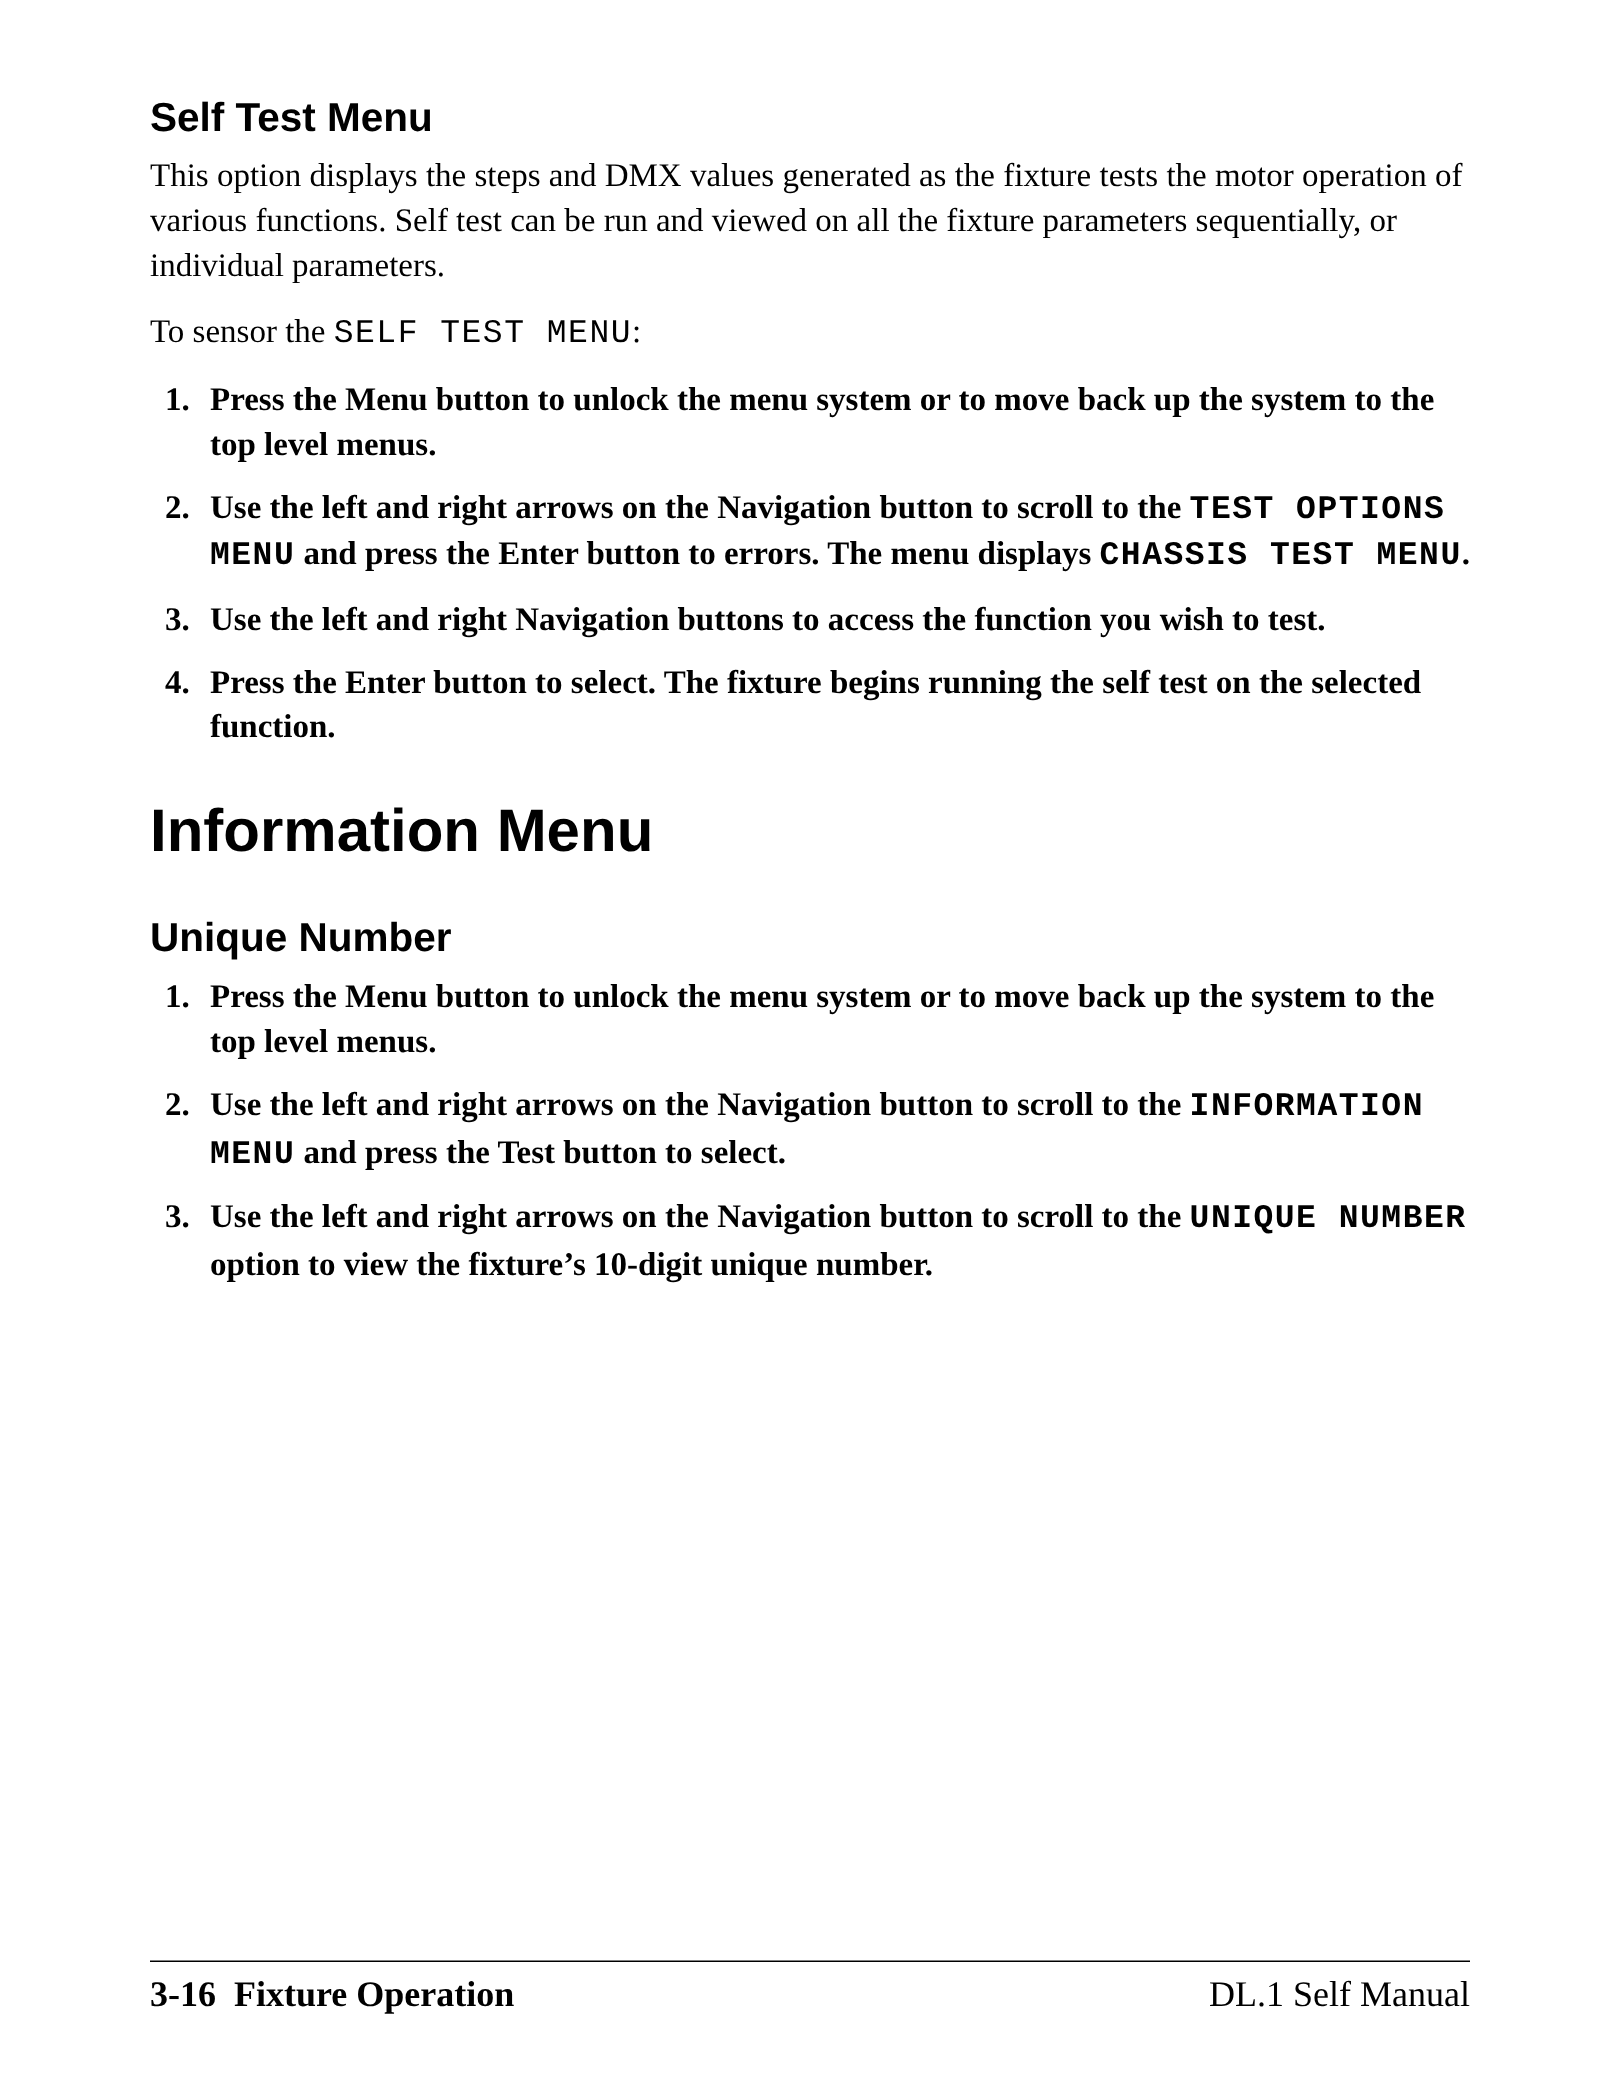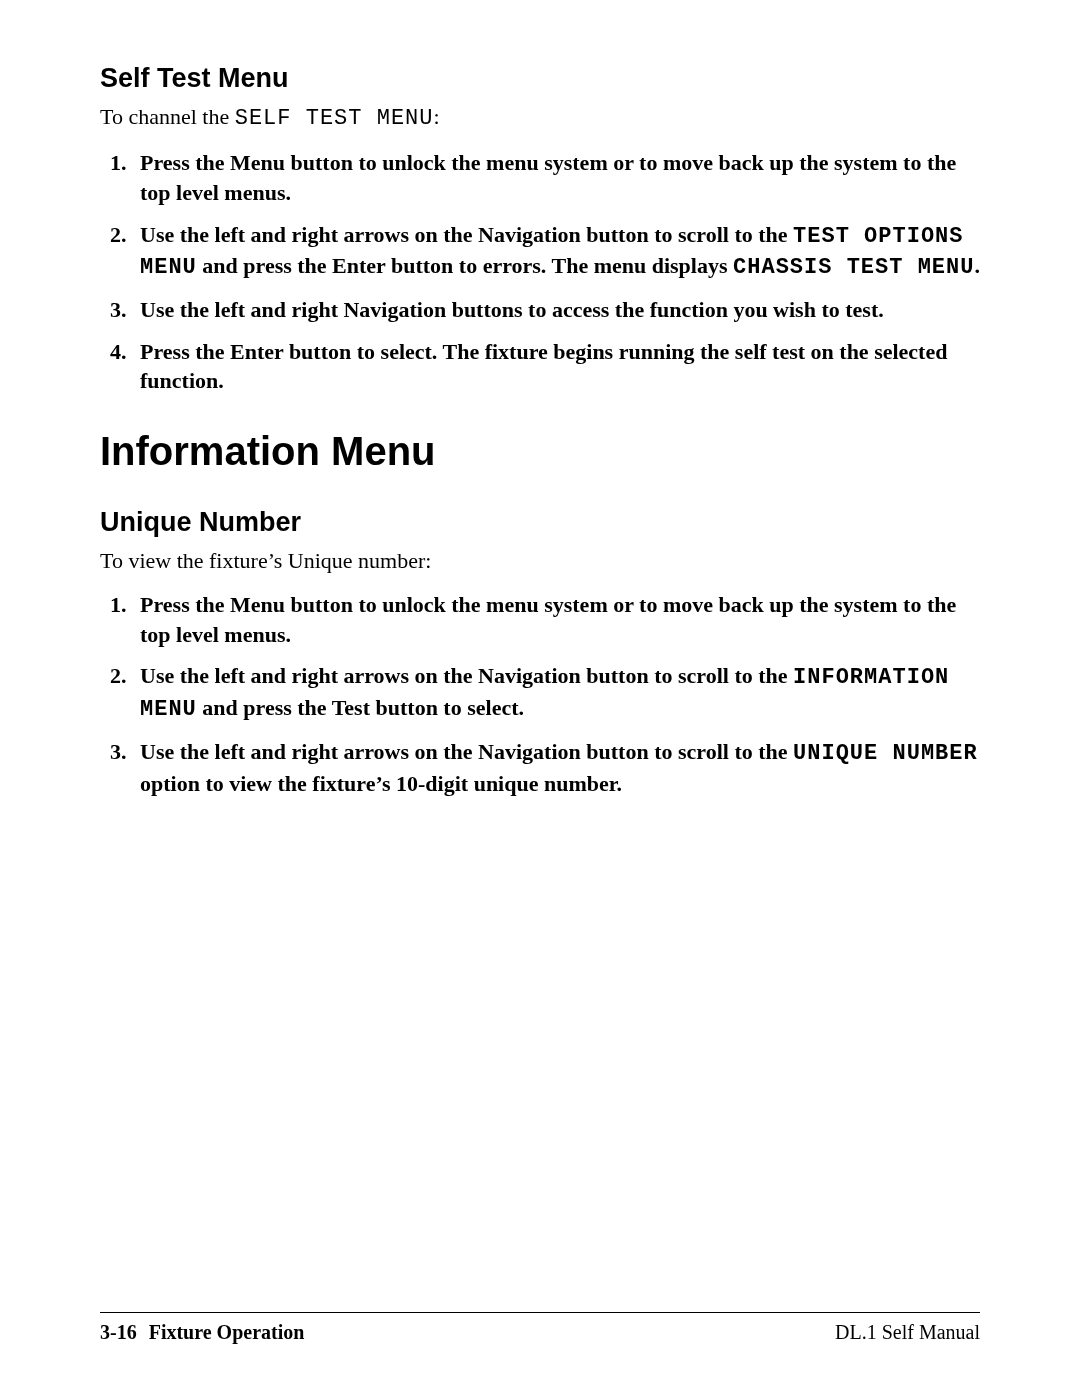--- a/index.html
+++ b/index.html
@@ -55,55 +55,55 @@
     bottom: 42px;
   }
   .footer-rule {
     border: none;
     border-top: 1px solid #000;
     margin: 0 0 6px 0;
   }
   .footer-row {
     display: flex;
     justify-content: space-between;
-    font-size: 20px;
+    font-size: 24px;
   }
   .footer-left .pg {
     font-weight: 700;
     margin-right: 12px;
   }
   .footer-left .chap {
     font-weight: 700;
   }
 </style>
 </head>
 <body>
 
 <div class="block">
   <div class="h2">Self Test Menu</div>
+  <p class="p">This option displays the steps and DMX values generated as the fixture tests the motor operation of various functions. Self test can be run and viewed on all the fixture parameters sequentially, or individual parameters.</p>
   <p class="p">
-    <span>To channel the </span><span class="mono">SELF TEST MENU</span><span>:</span>
+    <span>To sensor the </span><span class="mono">SELF TEST MENU</span><span>:</span>
   </p>
   <ol class="steps">
     <li>Press the Menu button to unlock the menu system or to move back up the system to the top level menus.</li>
     <li>
       <span>Use the left and right arrows on the Navigation button to scroll to the </span><span class="mono">TEST OPTIONS MENU</span><span> and press the Enter button to errors. The menu displays </span><span class="mono">CHASSIS TEST MENU</span><span>.</span>
     </li>
     <li>Use the left and right Navigation buttons to access the function you wish to test.</li>
     <li>Press the Enter button to select. The fixture begins running the self test on the selected function.</li>
   </ol>
 </div>
 
 <div class="block">
   <div class="h1">Information Menu</div>
 </div>
 
 <div class="block">
   <div class="h2">Unique Number</div>
-  <p class="p">To view the fixture’s Unique number:</p>
   <ol class="steps">
     <li>Press the Menu button to unlock the menu system or to move back up the system to the top level menus.</li>
     <li>
       <span>Use the left and right arrows on the Navigation button to scroll to the </span><span class="mono">INFORMATION MENU</span><span> and press the Test button to select.</span>
     </li>
     <li>
       <span>Use the left and right arrows on the Navigation button to scroll to the </span><span class="mono">UNIQUE NUMBER</span><span> option to view the fixture’s 10-digit unique number.</span>
     </li>
   </ol>
 </div>

